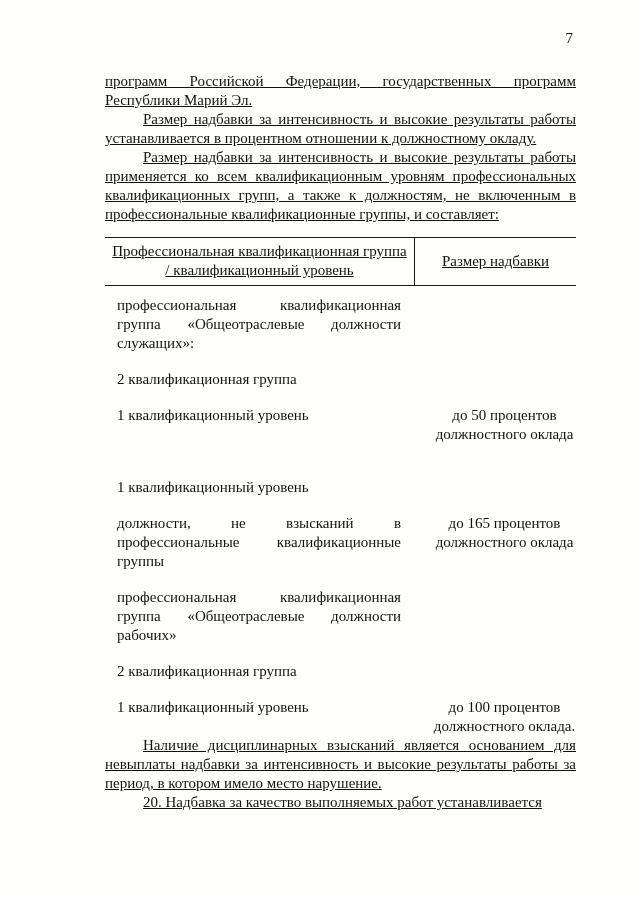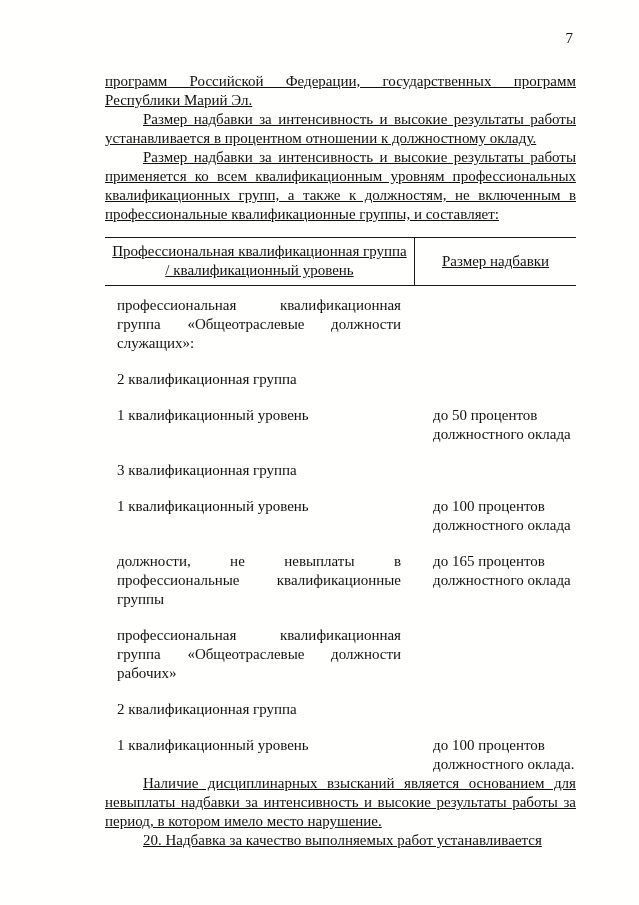--- a/index.html
+++ b/index.html
@@ -64,21 +64,21 @@
   }
   .trow:last-child { margin-bottom: 0; }
   .trow.gap-lg { margin-top: 3px; }
   .cell-group {
     width: 298px;
     text-align: justify;
   }
   .cell-size {
     width: 150px;
     margin-left: 12px;
-    text-align: left;
+    text-align: center;
   }
 
   .after-table { margin-top: 23px; }
 </style>
 </head>
 <body>
 
 <div class="page">
 
   <div class="page-number">7</div>
@@ -109,31 +109,29 @@
           <div class="cell-group">2 квалификационная группа</div>
           <div class="cell-size"></div>
         </div>
 
         <div class="trow">
           <div class="cell-group">1 квалификационный уровень</div>
           <div class="cell-size">до 50 процентов должностного оклада</div>
         </div>
 
         <div class="trow gap-lg">
-          <div class="cell-group">3 квалификационная группа</div>
           <div class="cell-size"></div>
         </div>
 
         <div class="trow">
           <div class="cell-group">1 квалификационный уровень</div>
-          <div class="cell-size">до 100 процентов должностного оклада</div>
         </div>
 
         <div class="trow">
-          <div class="cell-group">должности, не невыплаты в профессиональные квалификационные группы</div>
+          <div class="cell-group">должности, не взысканий в профессиональные квалификационные группы</div>
           <div class="cell-size">до 165 процентов должностного оклада</div>
         </div>
 
         <div class="trow">
           <div class="cell-group">профессиональная квалификационная группа «Общеотраслевые должности рабочих»</div>
           <div class="cell-size"></div>
         </div>
 
         <div class="trow">
           <div class="cell-group">2 квалификационная группа</div>

